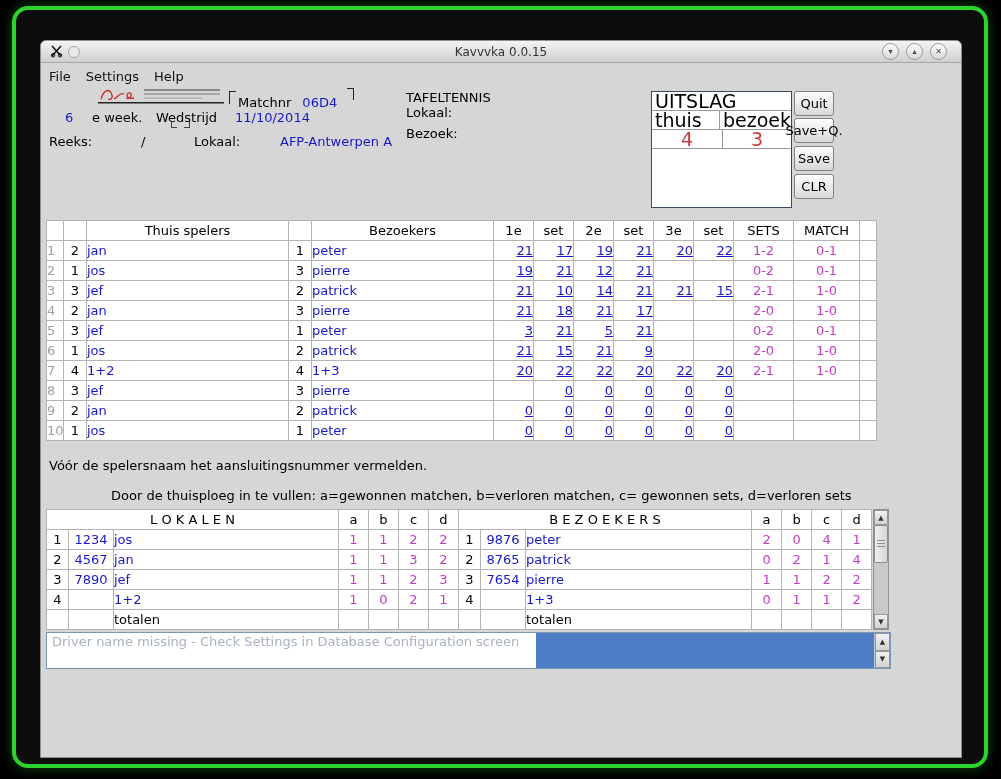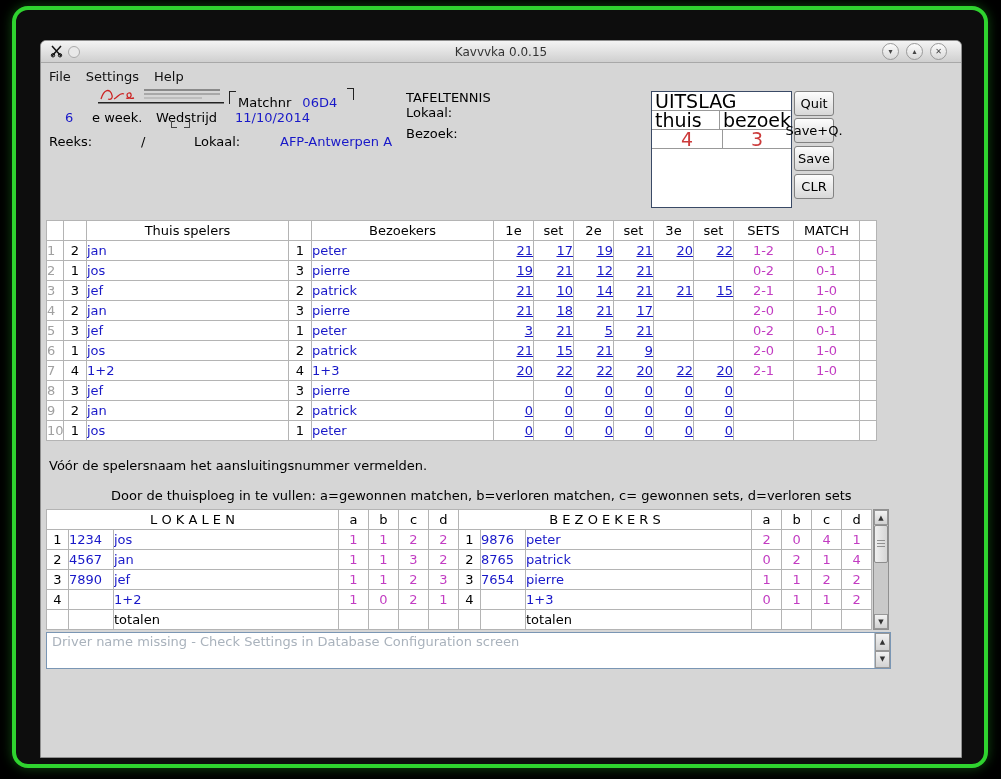--- a/index.html
+++ b/index.html
@@ -78,39 +78,39 @@
   .c-score { color:#1818c8; text-align:right; padding-right:7px;text-decoration:underline; }
   .c-sets, .c-match { color:#c23cc2; text-align:center; }
   .c-extra { background:#fff; }
 
   .note1 { position:absolute; left:8px; top:417px; font-size:13px; color:#000; }
   .note2 { position:absolute; left:70px; top:447px; font-size:13px; color:#000; }
 
   .summary-wrap { position:absolute; left:5px; top:468px; display:flex; align-items:stretch; }
   .summary-grid { width:825px; }
   .s-rownum { text-align:center; color:#000; }
-  .s-num { color:#1818c8; text-align:left; padding-left:3px; }
+  .s-num { color:#1818c8; text-align:center; padding-left:3px; }
   .s-name { color:#1818c8; text-align:left; padding-left:5px; }
   .s-val { color:#c23cc2; text-align:center; }
   .s-total { color:#000; text-align:left; padding-left:5px; }
 
   .vscroll { width:16px; border:1px solid #909090; background:#c6c6c6;
              display:flex; flex-direction:column; margin-left:1px; }
   .sb-btn { flex:0 0 15px; display:flex; align-items:center; justify-content:center;
             background:linear-gradient(180deg,#f2f2f2,#d2d2d2); border:1px solid #979797;
             font-size:7px; color:#333; }
   .sb-trough { flex:1; position:relative; background:#c9c9c9; }
   .sb-thumb { position:absolute; left:0; right:0; top:0; height:38px;
               background:linear-gradient(90deg,#efefef,#d6d6d6); border:1px solid #8c8c8c;
               border-radius:2px; display:flex; align-items:center; justify-content:center; }
   .grip { width:8px; height:8px; background:repeating-linear-gradient(180deg,#909090 0 1px,transparent 1px 3px); }
 
   .status-box { position:absolute; left:5px; top:591px; width:845px; height:37px;
                 background:#fff; border:1px solid #7a96b4; display:flex; }
-  .status-main { flex:1; display:flex; flex-direction:column; overflow:hidden;gap:17px; }
+  .status-main { flex:1; display:flex; overflow:hidden;gap:17px; }
   .status-msg { height:18px; line-height:18px; font-size:13px; color:#a9b2bc; padding-left:5px; white-space:nowrap; }
   .status-sel { flex:1; background:#4e7dc6; }
   .status-scroll { flex:0 0 16px; display:flex; flex-direction:column; border-left:1px solid #b9c6d2; }
   .status-scroll .sb-btn { flex:1; }
 </style>
 </head>
 <body>
 
 <div class="screen">
   <div class="window">

